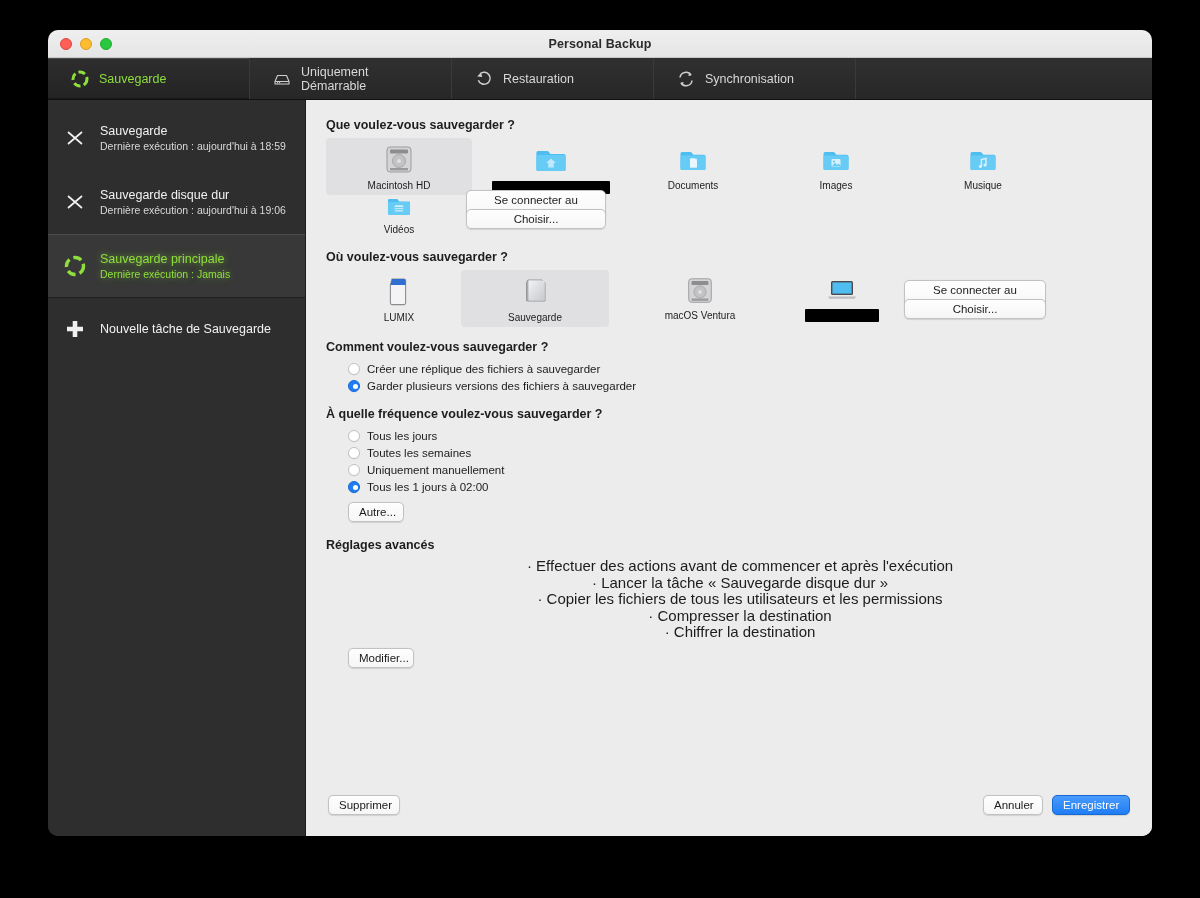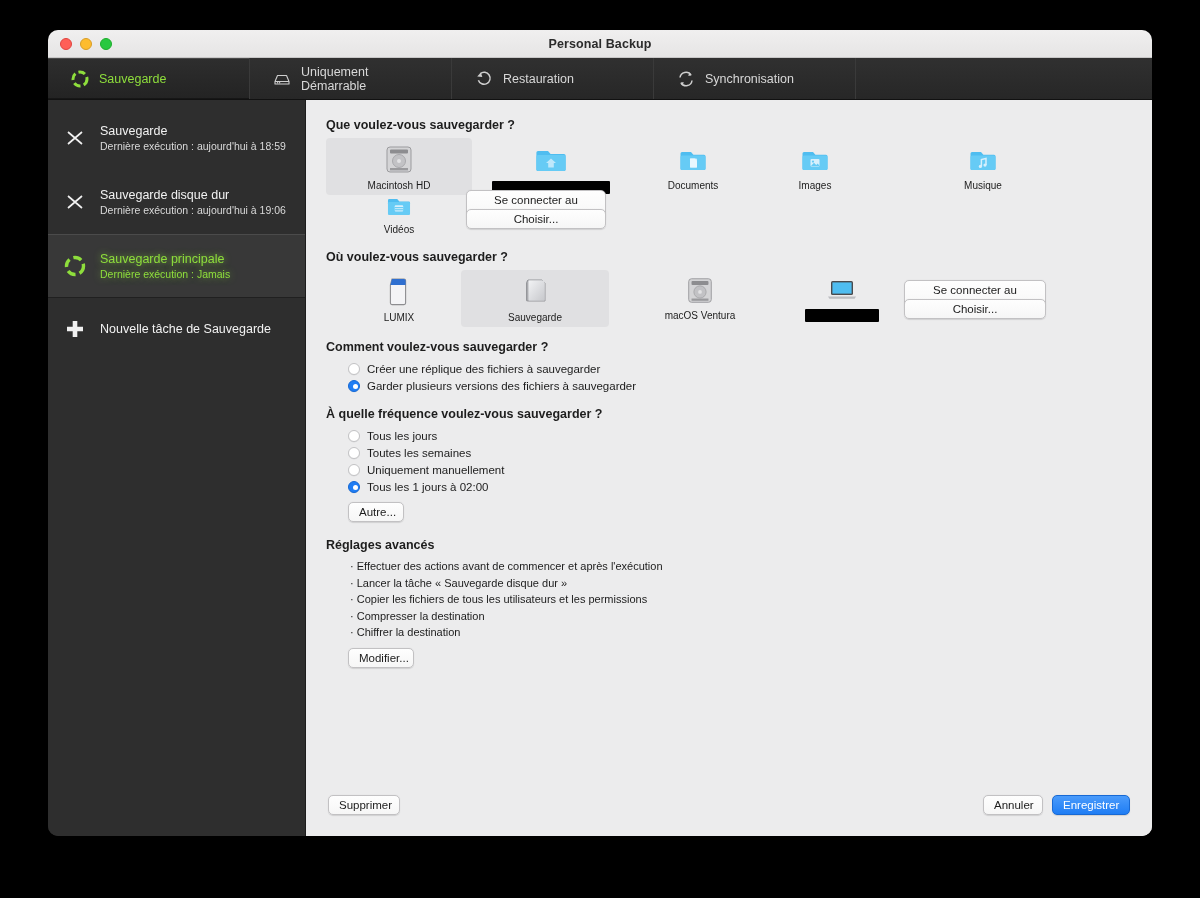--- a/index.html
+++ b/index.html
@@ -150,21 +150,21 @@
     position: relative;
   }
   .radio.on { background: #1f7df4; border-color: #1569d6; }
   .radio.on::after {
     content: ""; position: absolute; left: 3.5px; top: 3.5px;
     width: 5px; height: 5px; border-radius: 50%; background: #fff;
   }
   .radio-label { font-size: 11.5px; color: #1c1c1c; }
 
   .bullets { margin: 5px 0 0 24px; }
-  .bullet { font-size: 11px; color: #1c1c1c; line-height: 16.5px; }
+  .bullet { font-size: 15px; color: #1c1c1c; line-height: 16.5px; text-align: center; }
 
   
   .footer {
     height: 54px; background: #ececed;
     display: flex; align-items: center; justify-content: space-between;
     padding: 0 22px 8px 22px;
   }
   .footer-right { display: flex; gap: 9px; }
 </style>
 </head>
@@ -313,21 +313,21 @@
                 <svg class="svgico" width="40" height="34" viewBox="0 0 40 34">
                   <path d="M9 9 h9 l2.4 2.8 H31 a1.5 1.5 0 0 1 1.5 1.5 v12.2 A1.5 1.5 0 0 1 31 27 H9 a1.5 1.5 0 0 1-1.5-1.5 V10.5 A1.5 1.5 0 0 1 9 9 z" fill="#4fbdf0"></path>
                   <rect x="7.5" y="12.4" width="25" height="14.6" rx="1.6" fill="#66cbf5"></rect>
                   <rect x="17" y="15.5" width="7" height="9" rx="1" fill="#d7f0fc"></rect>
                   <path d="M17 15.5 h4.6 l2.4 2.4 v6.6 h-7 z" fill="#e8f7fe"></path>
                 </svg>
               </span>
               <span class="tile-label">Documents</span>
             </div>
 
-            <div class="tile" style="left:434px; top:0px; width:110px;">
+            <div class="tile" style="left:455px; top:0px; width:110px;">
               <span>
                 <svg class="svgico" width="40" height="34" viewBox="0 0 40 34">
                   <path d="M9 9 h9 l2.4 2.8 H31 a1.5 1.5 0 0 1 1.5 1.5 v12.2 A1.5 1.5 0 0 1 31 27 H9 a1.5 1.5 0 0 1-1.5-1.5 V10.5 A1.5 1.5 0 0 1 9 9 z" fill="#4fbdf0"></path>
                   <rect x="7.5" y="12.4" width="25" height="14.6" rx="1.6" fill="#66cbf5"></rect>
                   <rect x="15.5" y="16" width="9" height="7.5" rx="1" fill="#d7f0fc"></rect>
                   <circle cx="18" cy="18.6" r="1.1" fill="#66cbf5"></circle>
                   <path d="M16 23 l3-3.2 2.2 2.2 1.6-1.4 1.7 2.4 z" fill="#66cbf5"></path>
                 </svg>
               </span>
               <span class="tile-label">Images</span>

